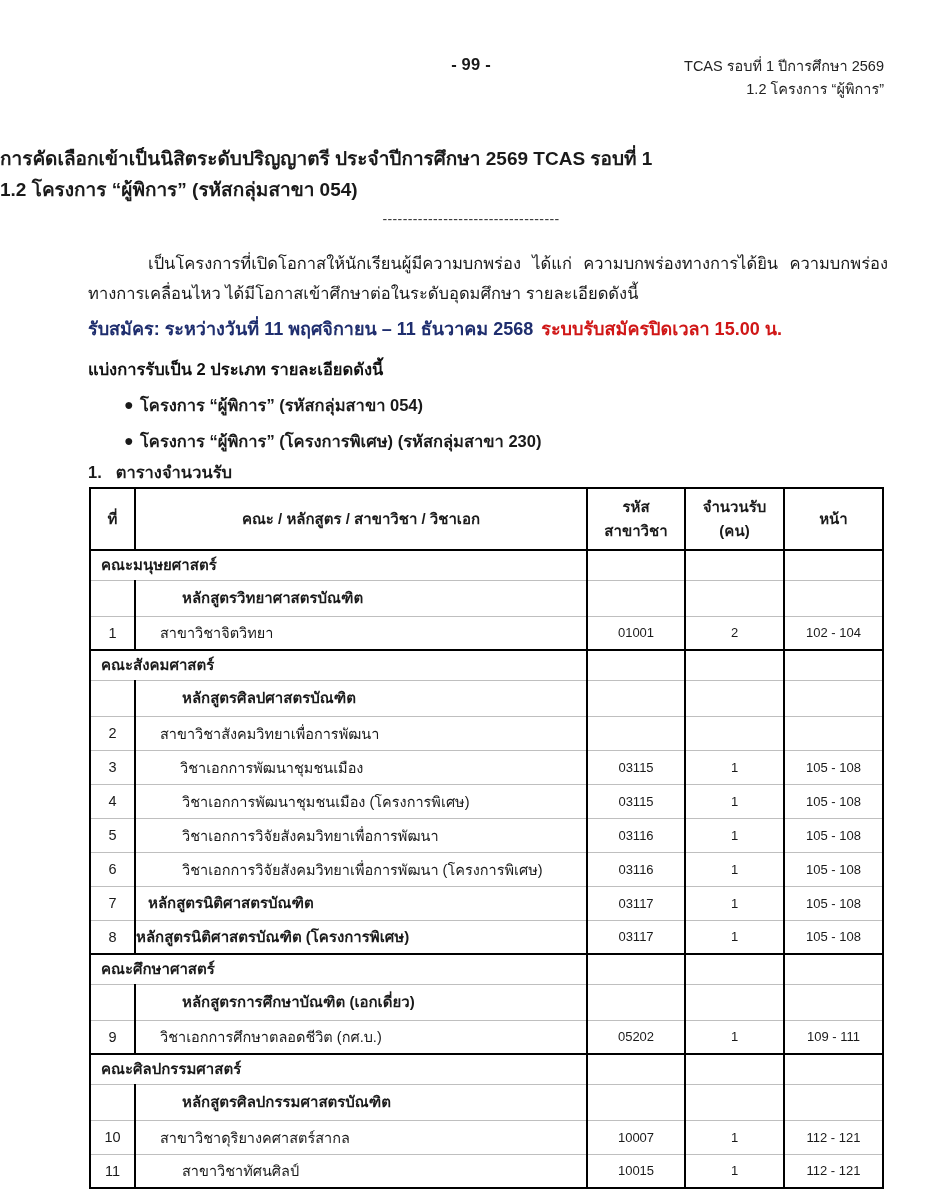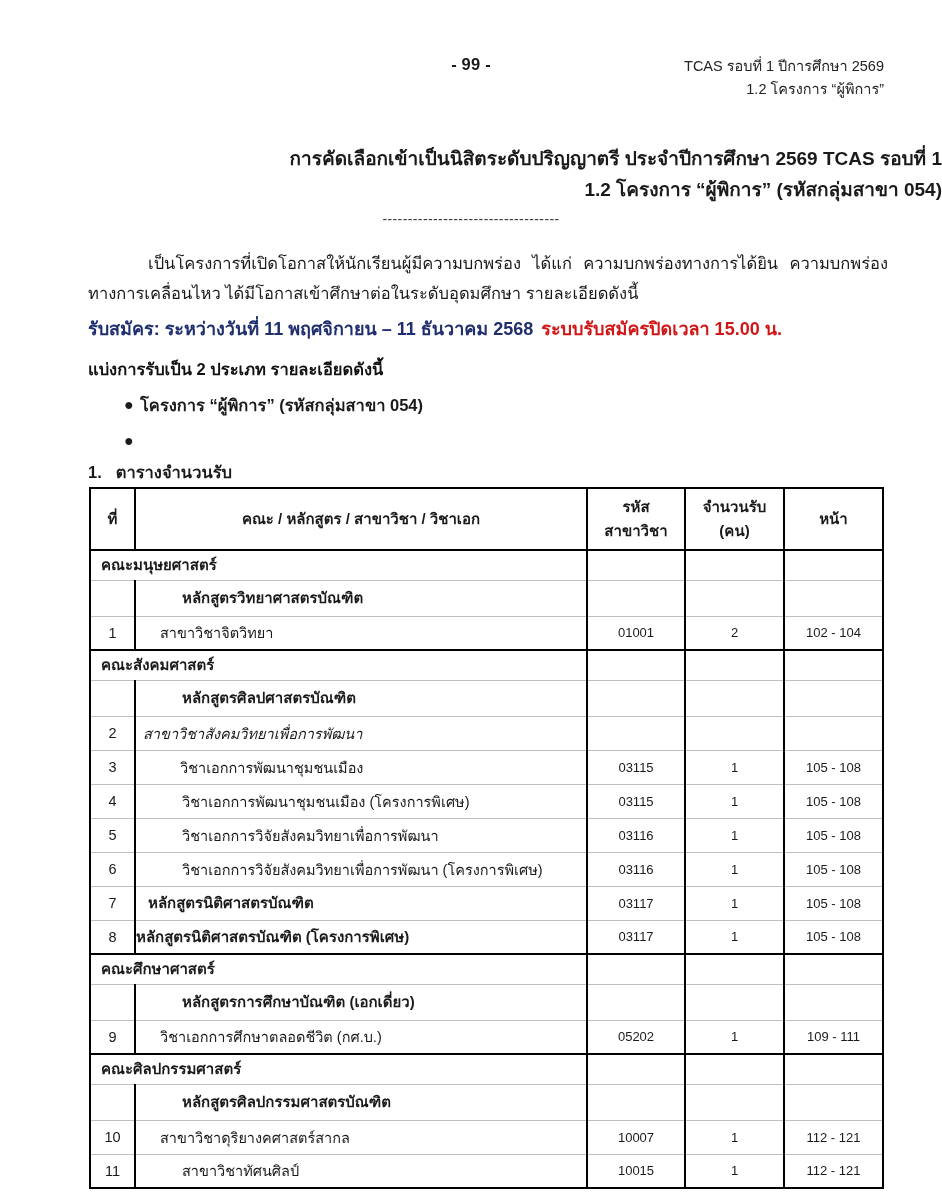--- a/index.html
+++ b/index.html
@@ -49,21 +49,21 @@
     font-size: 14.5px;
     line-height: 23px;
     color: #232323;
   }
 
   
   .doc-title {
     position: absolute;
     left: 0; top: 143px;
     width: 942px;
-    text-align: right;
+    text-align: left;
     font-size: 19px;
     font-weight: bold;
     line-height: 31px;
   }
   .doc-title .l2 { display: block; }
 
   .rule-dashes {
     position: absolute;
     left: 0; top: 211px;
     width: 942px;
@@ -234,20 +234,21 @@
 
     <div class="line-split">แบ่งการรับเป็น 2 ประเภท รายละเอียดดังนี้</div>
 
     <ul class="bullets">
       <li>
         <span class="dot">●</span>
         <span>โครงการ “ผู้พิการ” (รหัสกลุ่มสาขา 054)</span>
       </li>
       <li>
         <span class="dot">●</span>
+        <span>โครงการ “ผู้พิการ” (โครงการพิเศษ) (รหัสกลุ่มสาขา 230)</span>
       </li>
     </ul>
   </div>
 
   <div class="section-head">
     <span class="num">1.</span><span>ตารางจำนวนรับ</span>
   </div>
 
   <table class="qty">
     <colgroup>
@@ -301,21 +302,21 @@
         </tr>
         <tr class="r-program">
           <td class="c-no-cell tb-outer-l v-heavy-r"></td>
           <td class="c-name-cell v-heavy-r" style="padding-left: 46px;">หลักสูตรศิลปศาสตรบัณฑิต</td>
           <td class="num-cell v-heavy-r"></td>
           <td class="num-cell v-heavy-r"></td>
           <td class="num-cell tb-outer-r"></td>
         </tr>
         <tr class="r-item flat">
           <td class="c-no-cell tb-outer-l v-heavy-r">2</td>
-          <td class="c-name-cell v-heavy-r" style="padding-left: 7px; font-style: italic;">สาขาวิชาสังคมวิทยาเพื่อการพัฒนา</td>
+          <td class="c-name-cell v-heavy-r" style="padding-left: 24px;">สาขาวิชาสังคมวิทยาเพื่อการพัฒนา</td>
           <td class="num-cell v-heavy-r"></td>
           <td class="num-cell v-heavy-r"></td>
           <td class="num-cell tb-outer-r"></td>
         </tr>
         <tr class="r-item">
           <td class="c-no-cell tb-outer-l v-heavy-r">3</td>
           <td class="c-name-cell v-heavy-r" style="padding-left: 44px;">วิชาเอกการพัฒนาชุมชนเมือง</td>
           <td class="num-cell v-heavy-r">03115</td>
           <td class="num-cell v-heavy-r">1</td>
           <td class="num-cell tb-outer-r">105 - 108</td>

